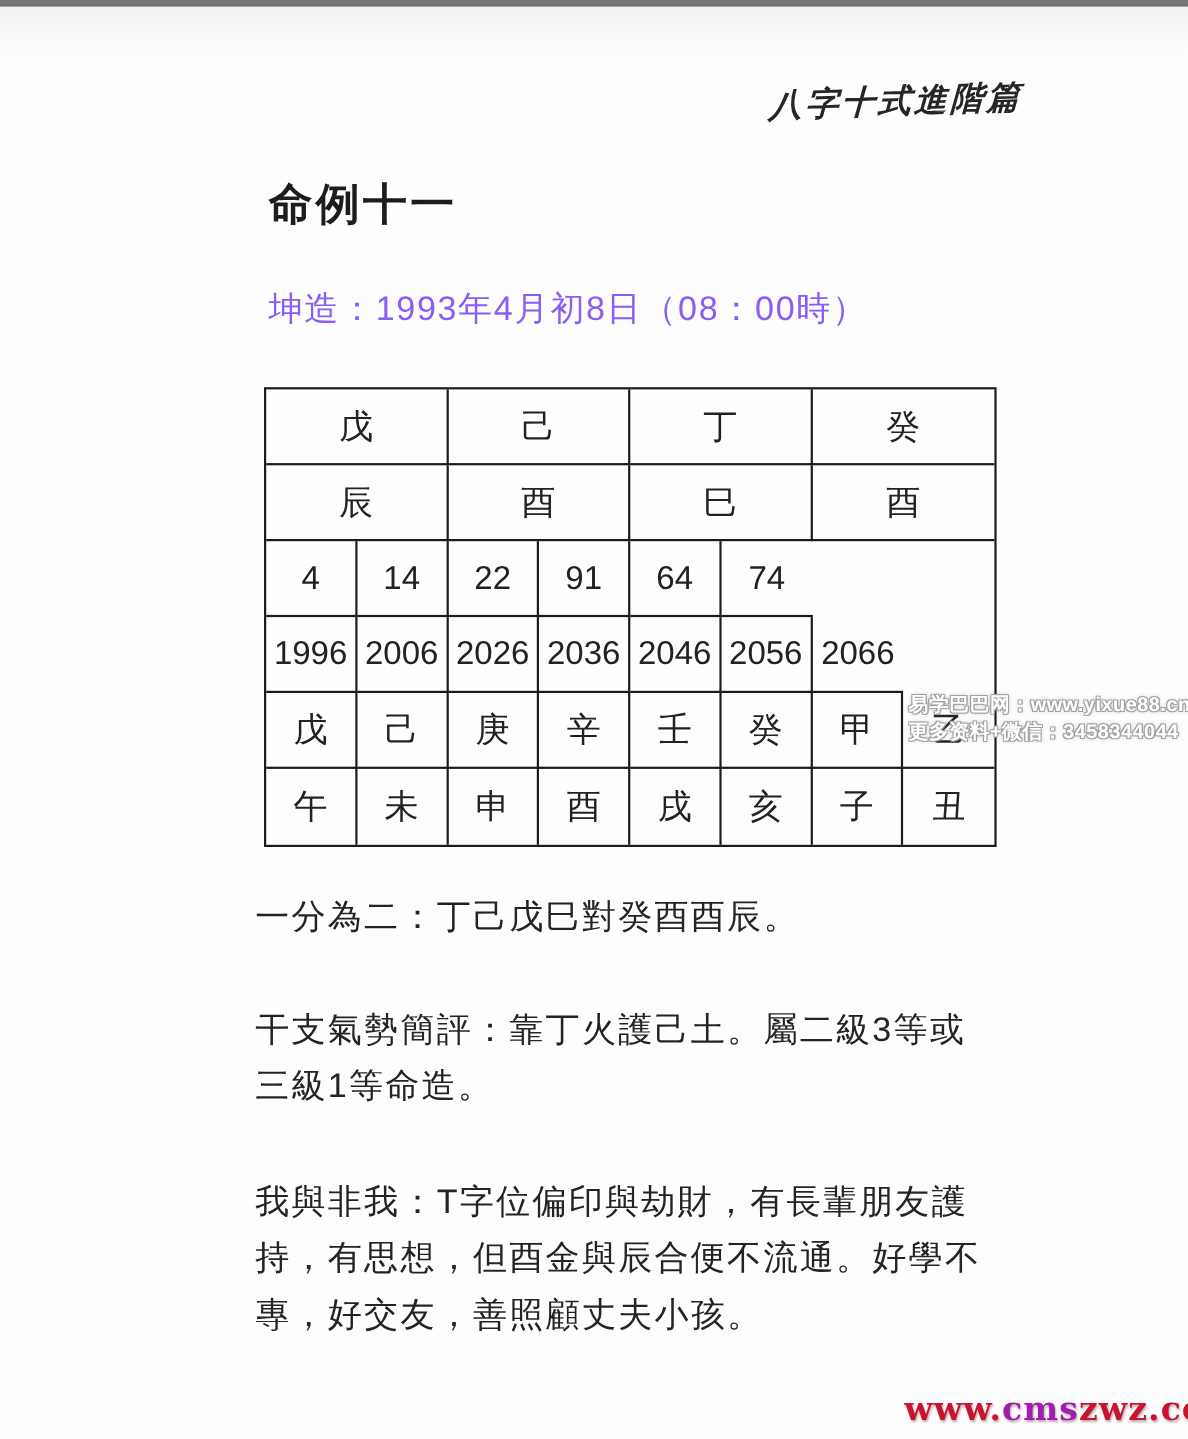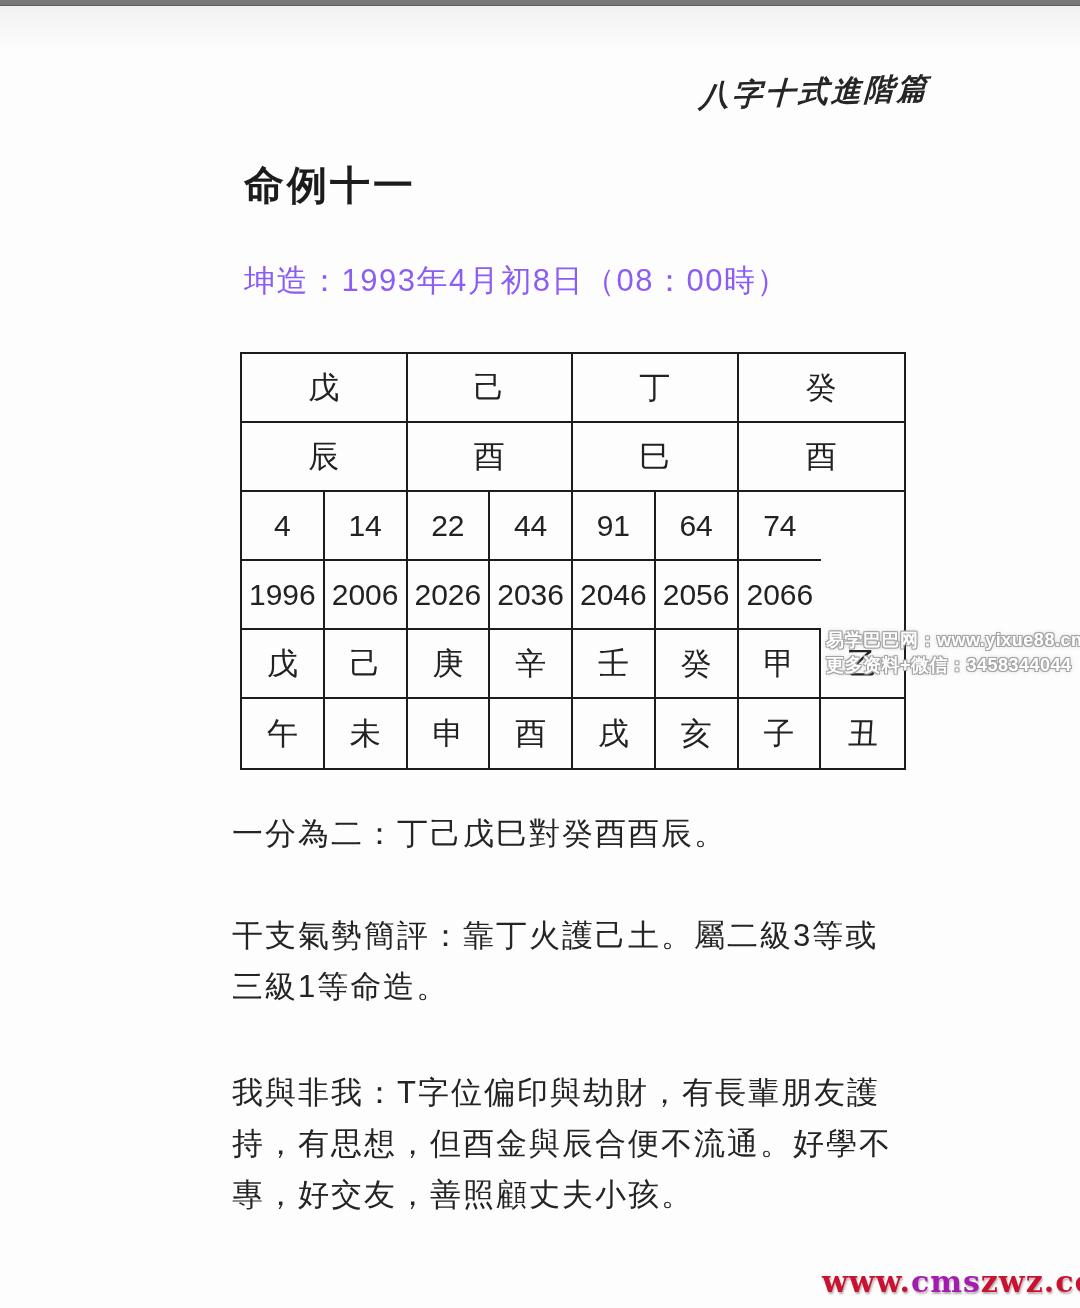--- a/index.html
+++ b/index.html
@@ -97,21 +97,20 @@
     <div class="trow t4">
       <div class="cell">辰</div>
       <div class="cell">酉</div>
       <div class="cell">巳</div>
       <div class="cell">酉</div>
     </div>
     <div class="trow t8">
       <div class="cell num">4</div>
       <div class="cell num">14</div>
       <div class="cell num">22</div>
-      <div class="cell num">44</div>
       <div class="cell num">91</div>
       <div class="cell num">64</div>
       <div class="cell num">74</div>
     </div>
     <div class="trow t8">
       <div class="cell num">1996</div>
       <div class="cell num">2006</div>
       <div class="cell num">2026</div>
       <div class="cell num">2036</div>
       <div class="cell num">2046</div>

